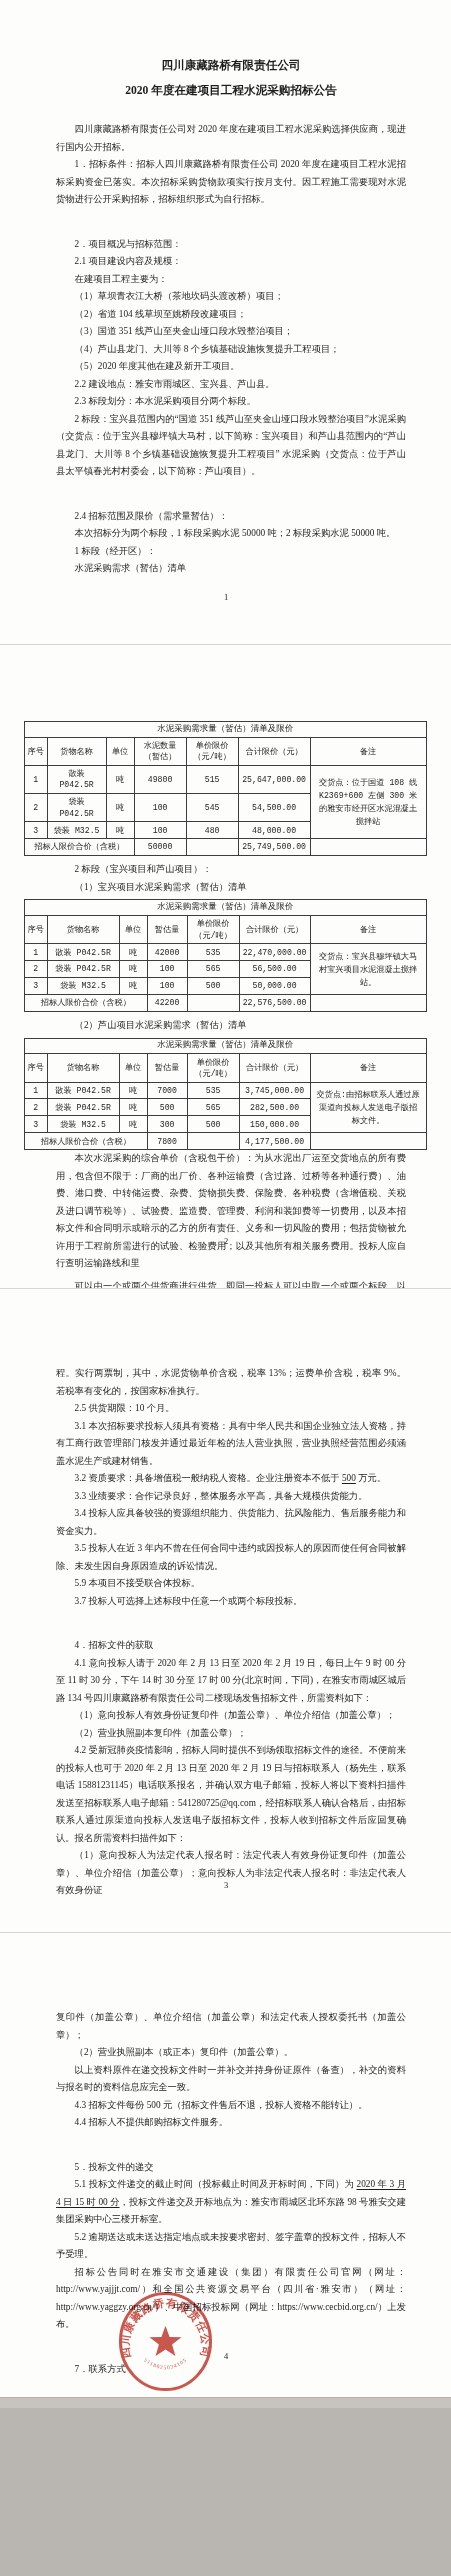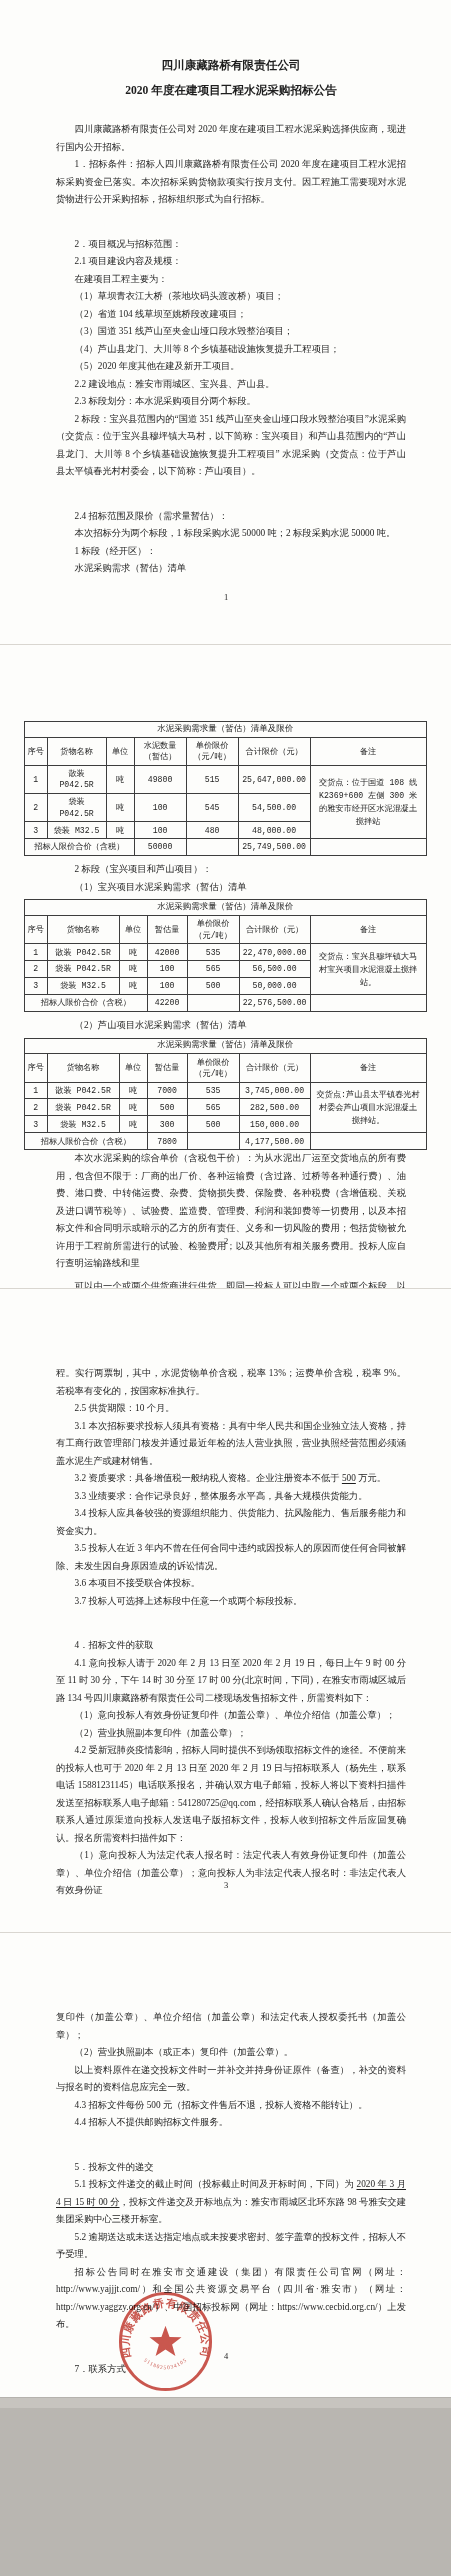--- a/index.html
+++ b/index.html
@@ -220,21 +220,21 @@
           <th>合计限价（元）</th>
           <th>备注</th>
         </tr>
         <tr>
           <td>1</td>
           <td>散装 P042.5R</td>
           <td>吨</td>
           <td>7000</td>
           <td>535</td>
           <td>3,745,000.00</td>
-          <td class="t-remark" rowspan="3">交货点:芦山县太平镇春光村村委会芦山项目水泥混凝土搅拌站。</td>
+          <td class="t-remark" rowspan="3">交货点:由招标联系人通过原渠道向投标人发送电子版招标文件。</td>
         </tr>
         <tr>
           <td>2</td>
           <td>袋装 P042.5R</td>
           <td>吨</td>
           <td>500</td>
           <td>565</td>
           <td>282,500.00</td>
         </tr>
         <tr>
@@ -262,21 +262,21 @@
   </section>
 
   <section class="page" style="height:644px">
     <p>程。实行两票制，其中，水泥货物单价含税，税率 13%；运费单价含税，税率 9%。若税率有变化的，按国家标准执行。</p>
     <p class="ind">2.5 供货期限：10 个月。</p>
     <p class="ind">3.1 本次招标要求投标人须具有资格：具有中华人民共和国企业独立法人资格，持有工商行政管理部门核发并通过最近年检的法人营业执照，营业执照经营范围必须涵盖水泥生产或建材销售。</p>
     <p class="ind"><span>3.2 资质要求：具备增值税一般纳税人资格。企业注册资本不低于 </span><u class="blank">500</u><span> 万元。</span></p>
     <p class="ind">3.3 业绩要求：合作记录良好，整体服务水平高，具备大规模供货能力。</p>
     <p class="ind">3.4 投标人应具备较强的资源组织能力、供货能力、抗风险能力、售后服务能力和资金实力。</p>
     <p class="ind">3.5 投标人在近 3 年内不曾在任何合同中违约或因投标人的原因而使任何合同被解除、未发生因自身原因造成的诉讼情况。</p>
-    <p class="ind">3.6 本项目不接受联合体投标。</p>
+    <p class="ind">5.9 本项目不接受联合体投标。</p>
     <p class="ind">3.7 投标人可选择上述标段中任意一个或两个标段投标。</p>
     <p class="ind bold">4．招标文件的获取</p>
     <p class="ind">4.1 意向投标人请于 2020 年 2 月 13 日至 2020 年 2 月 19 日，每日上午 9 时 00 分至 11 时 30 分，下午 14 时 30 分至 17 时 00 分(北京时间，下同)，在雅安市雨城区城后路 134 号四川康藏路桥有限责任公司二楼现场发售招标文件，所需资料如下：</p>
     <p class="ind">（1）意向投标人有效身份证复印件（加盖公章）、单位介绍信（加盖公章）；</p>
     <p class="ind">（2）营业执照副本复印件（加盖公章）；</p>
     <p class="ind"><span>4.2 受新冠肺炎疫情影响，招标人同时提供不到场领取招标文件的途径。不便前来的投标人也可于 2020 年 2 月 13 日至 2020 年 2 月 19 日与招标联系人（杨先生，联系电话 15881231145）电话联系报名，并确认双方电子邮箱，投标人将以下资料扫描件发送至招</span><span class="bold">标联系人电子邮箱：541280725@qq.com</span><span>，经招标联系人确认合格后，由招标联系人通过原渠道向投标人发送电子版招标文件，投标人收到招标文件后应回复确认。报名所需资料扫描件如下：</span></p>
     <p class="ind">（1）意向投标人为法定代表人报名时：法定代表人有效身份证复印件（加盖公章）、单位介绍信（加盖公章）；意向投标人为非法定代表人报名时：非法定代表人有效身份证</p>
 
     <div class="pageno">3</div>
   </section>

